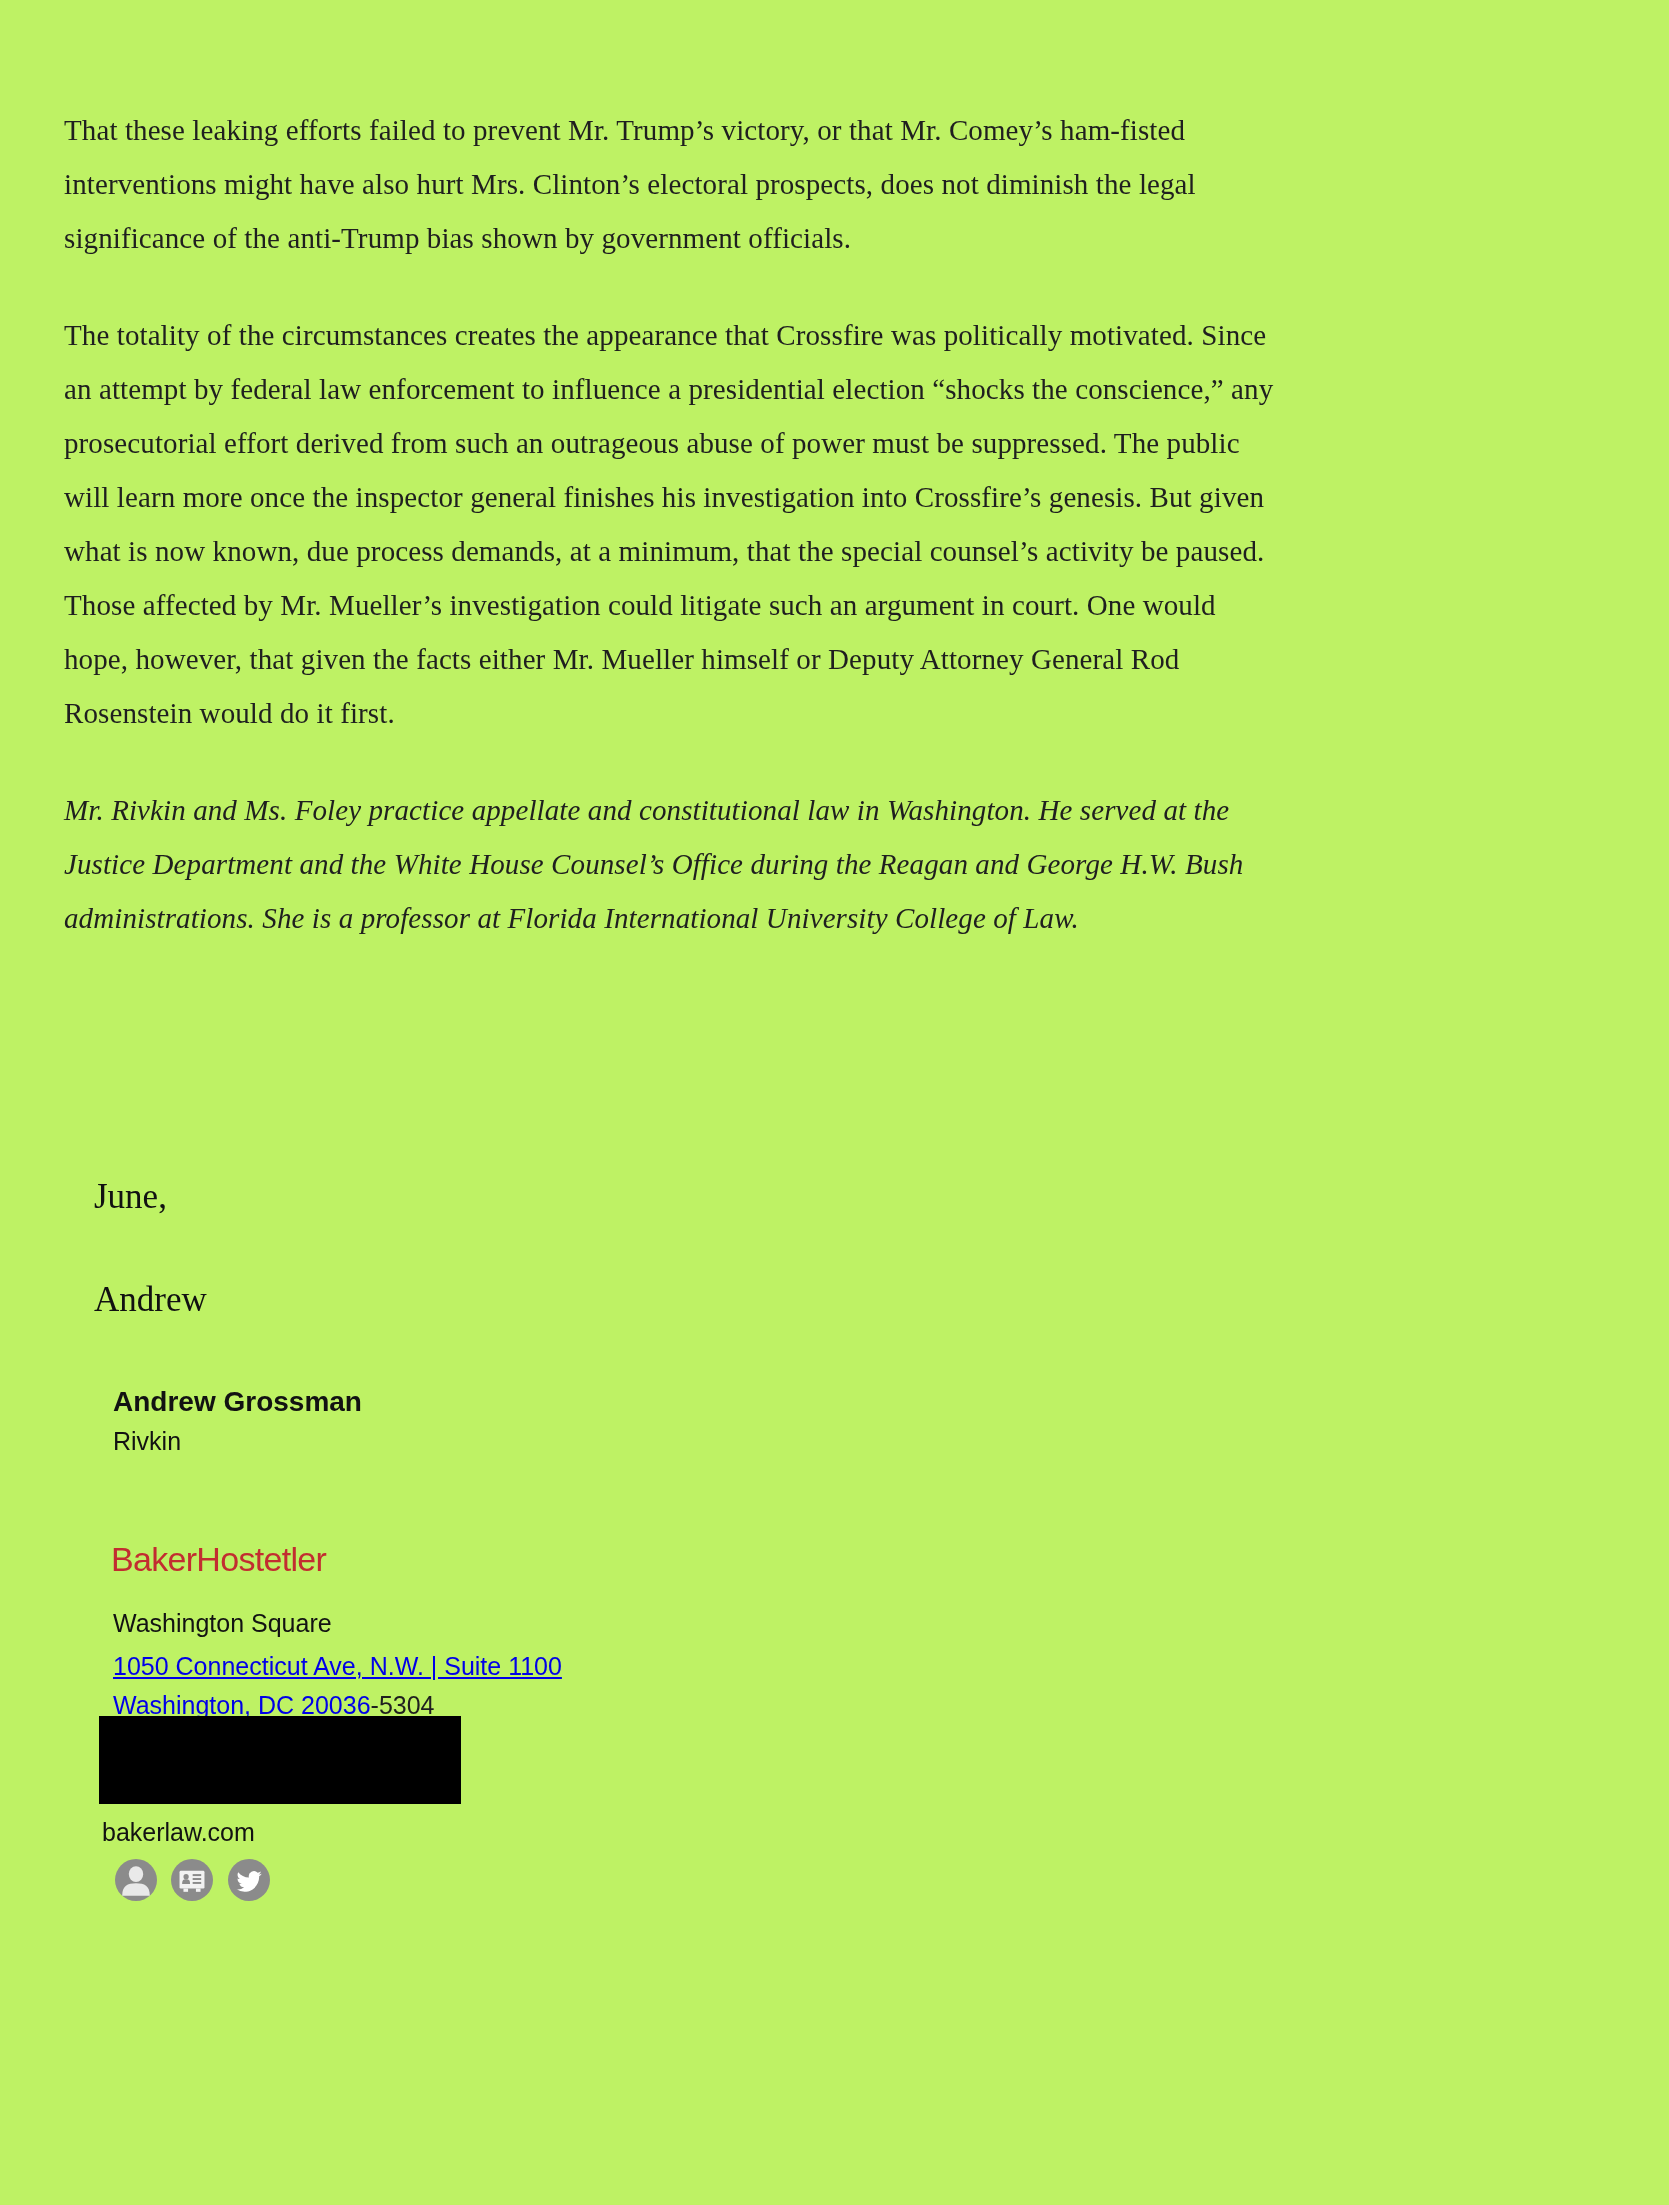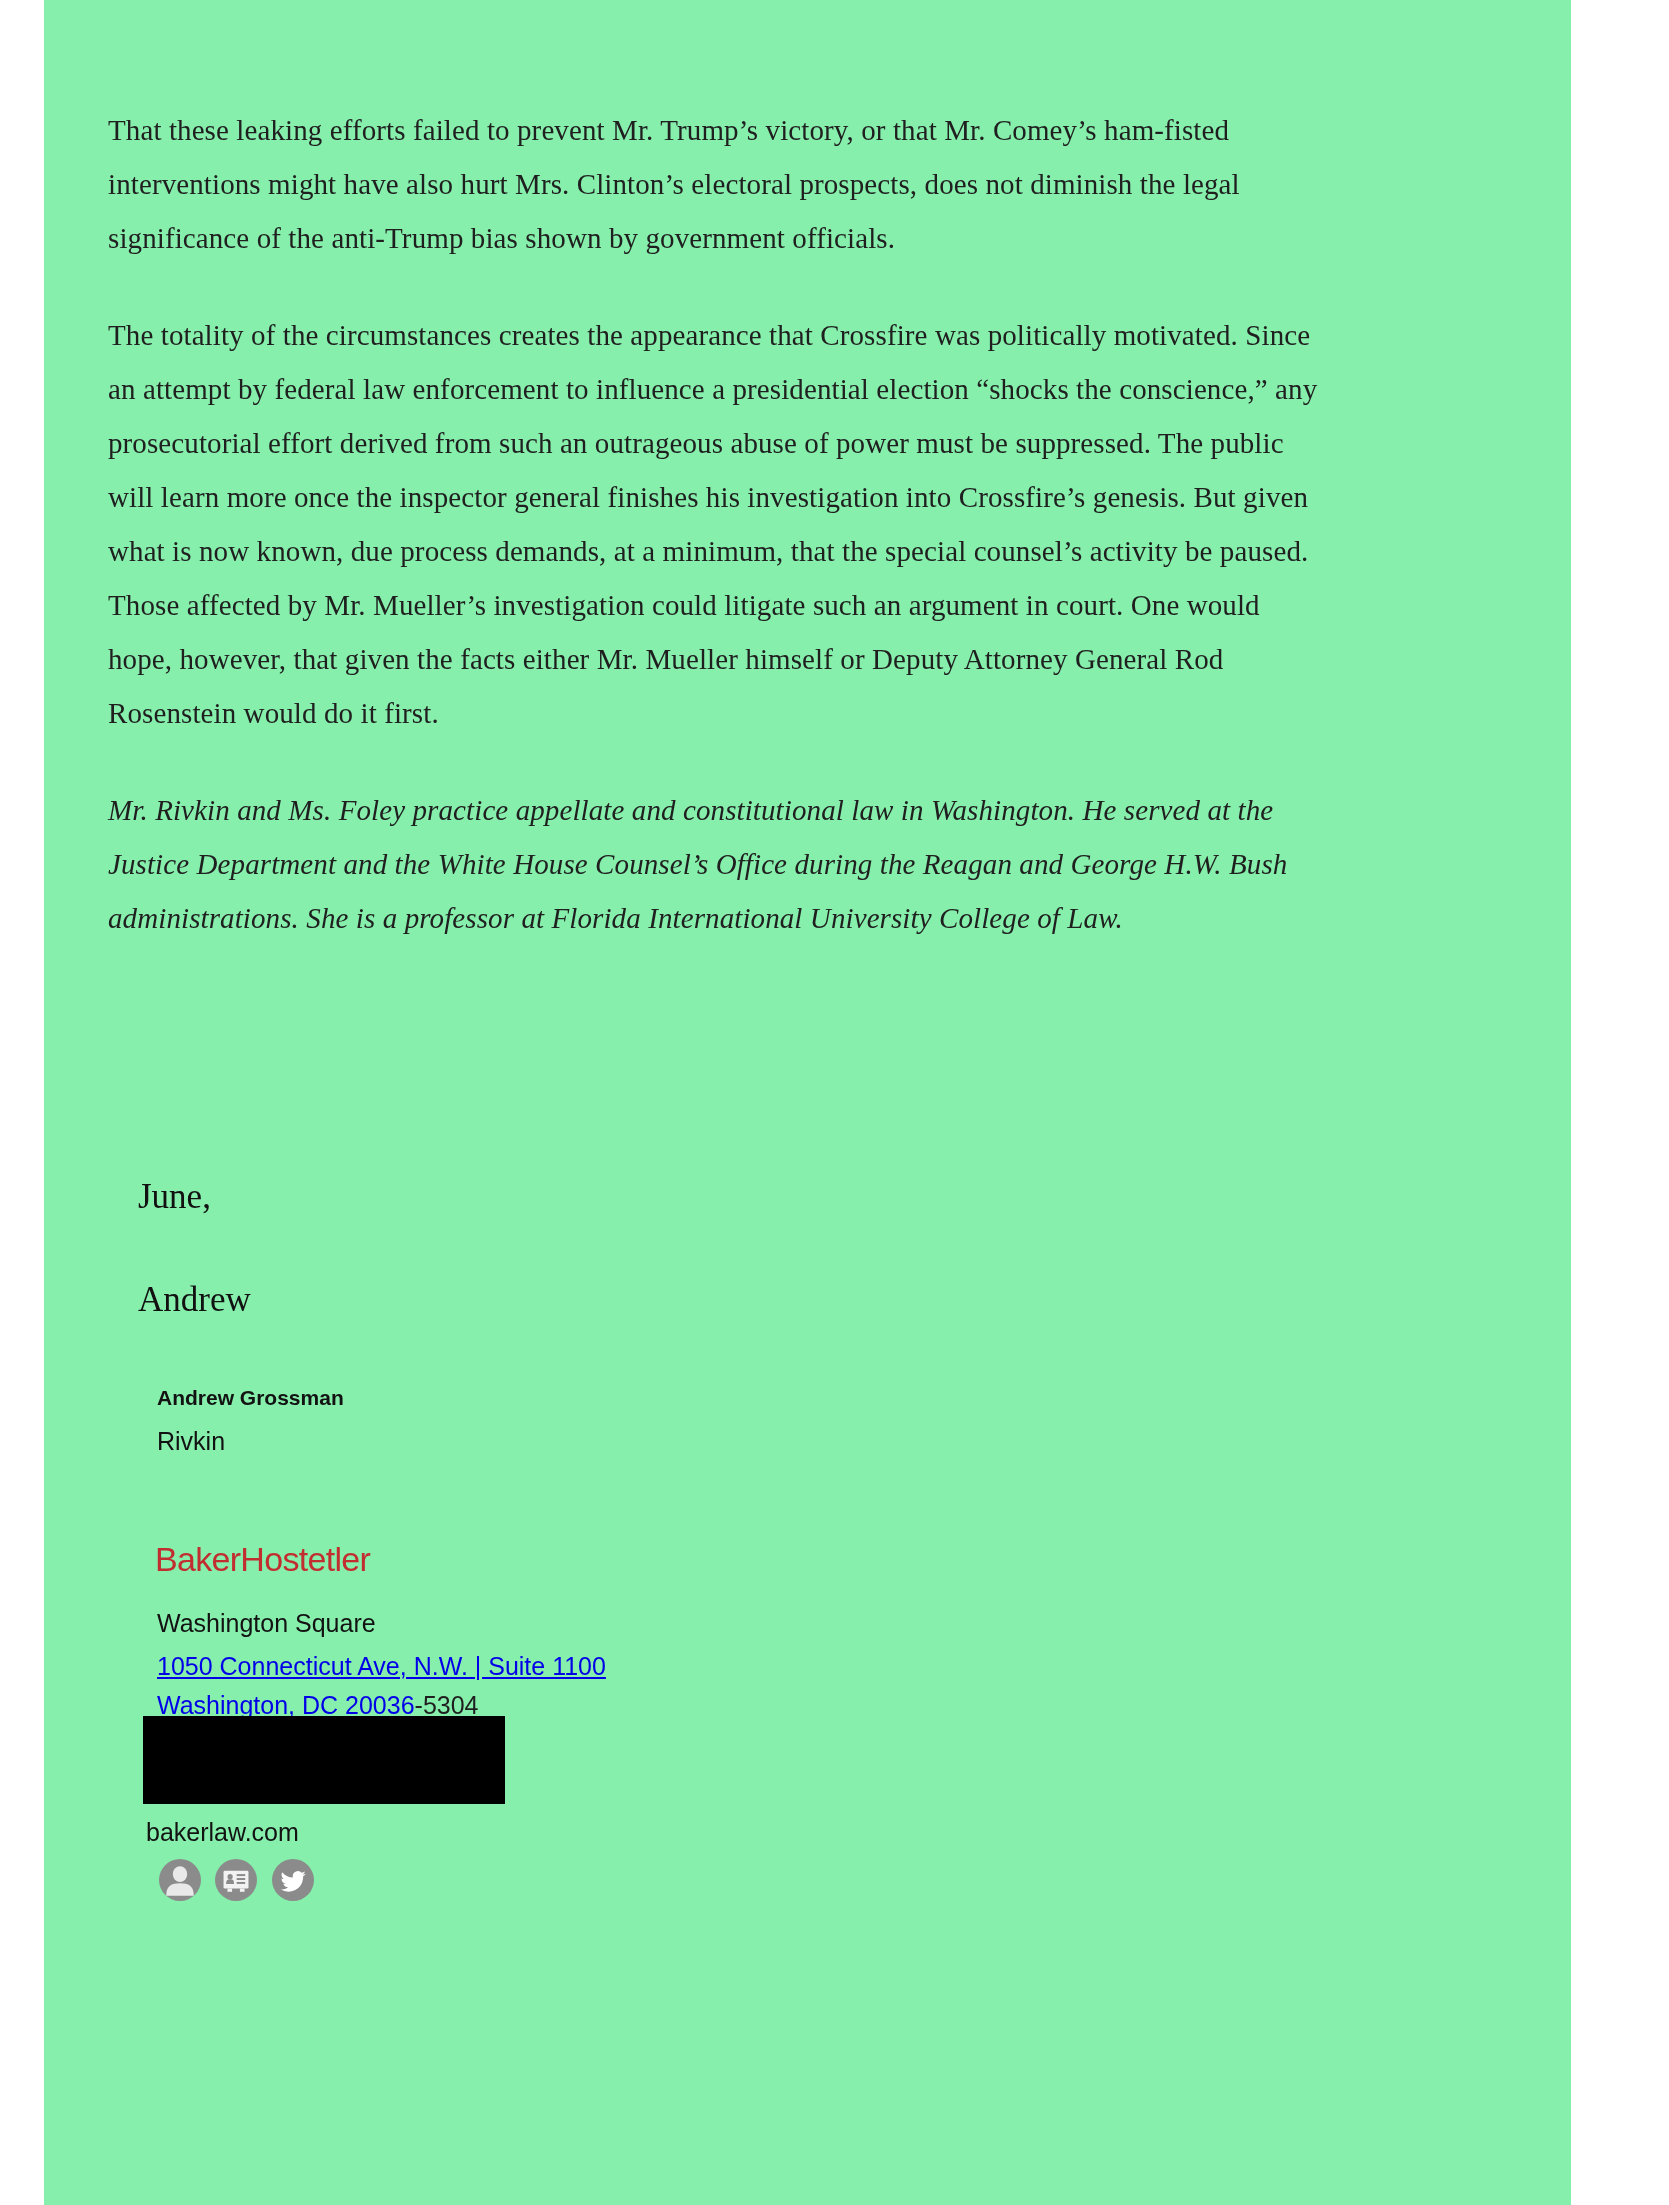--- a/index.html
+++ b/index.html
@@ -1,24 +1,23 @@
 <!DOCTYPE html>
 <html style="font-size:10.5px"><head>
 <meta charset="utf-8">
 <style>
   html,body{margin:0;padding:0;background:#ffffff;}
   .page{
     position:relative;
-    width:1527px;
+    width:1669px;
     height:2205px;
-    background:#86efac;
+    background:#bef264;
     font-family:"Liberation Serif", serif;
     color:#1f1f1f;
     overflow:hidden;
-    margin-left:44px;
   }
   .letter-body{
     position:absolute;
     left:64px; top:103px;
     width:1525px;
   }
   .para{
     margin:0 0 43px 0;
     font-size:29px;
     line-height:54px;
@@ -41,21 +40,21 @@
   }
   .closing{ top:1178px; }
   .signoff{ top:1281px; }
   .sig{
     font-family:"Liberation Sans", sans-serif;
     color:#121212;
   }
   .sig-name{
     position:absolute; left:113px; top:1386px;
     font-family:"Liberation Sans", sans-serif;
-    font-size:21px; font-weight:bold;
+    font-size:28px; font-weight:bold;
   }
   .sig-title{
     position:absolute; left:113px; top:1427px;
     font-family:"Liberation Sans", sans-serif;
     font-size:25px;
   }
   .firm-logo{
     position:absolute; left:111px; top:1540px;
     font-family:"Liberation Sans", sans-serif;
     font-size:34px;

